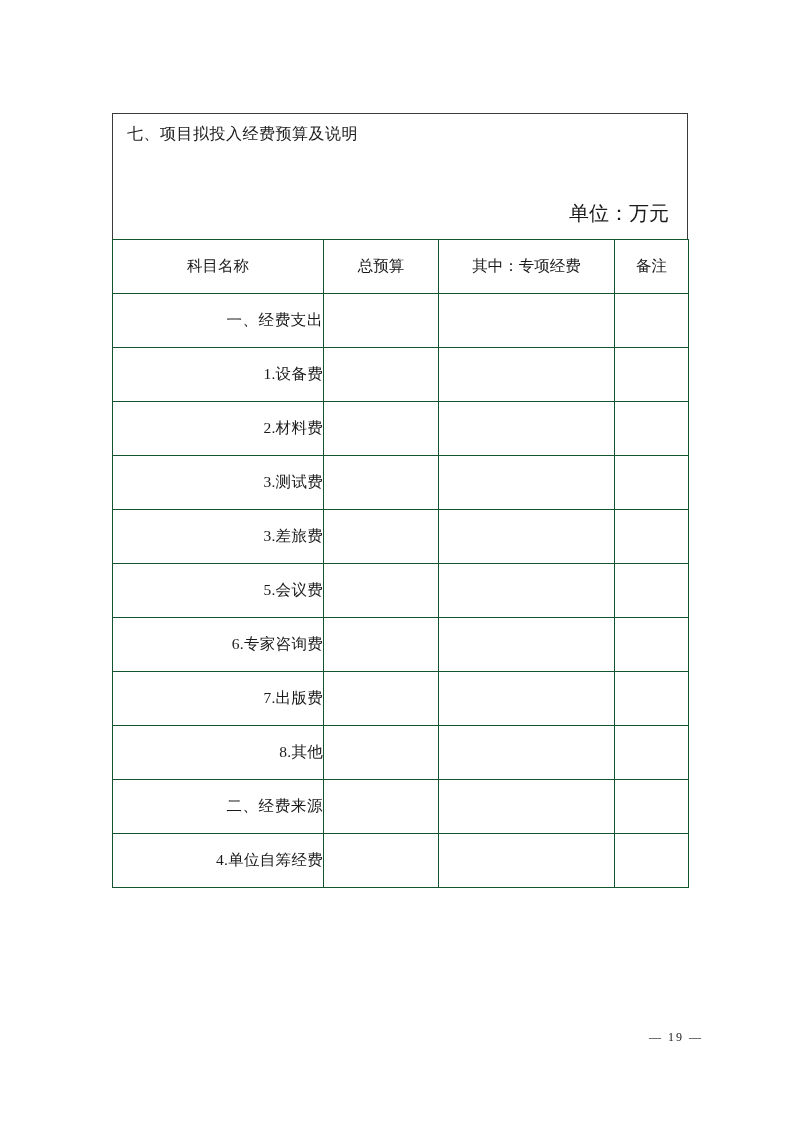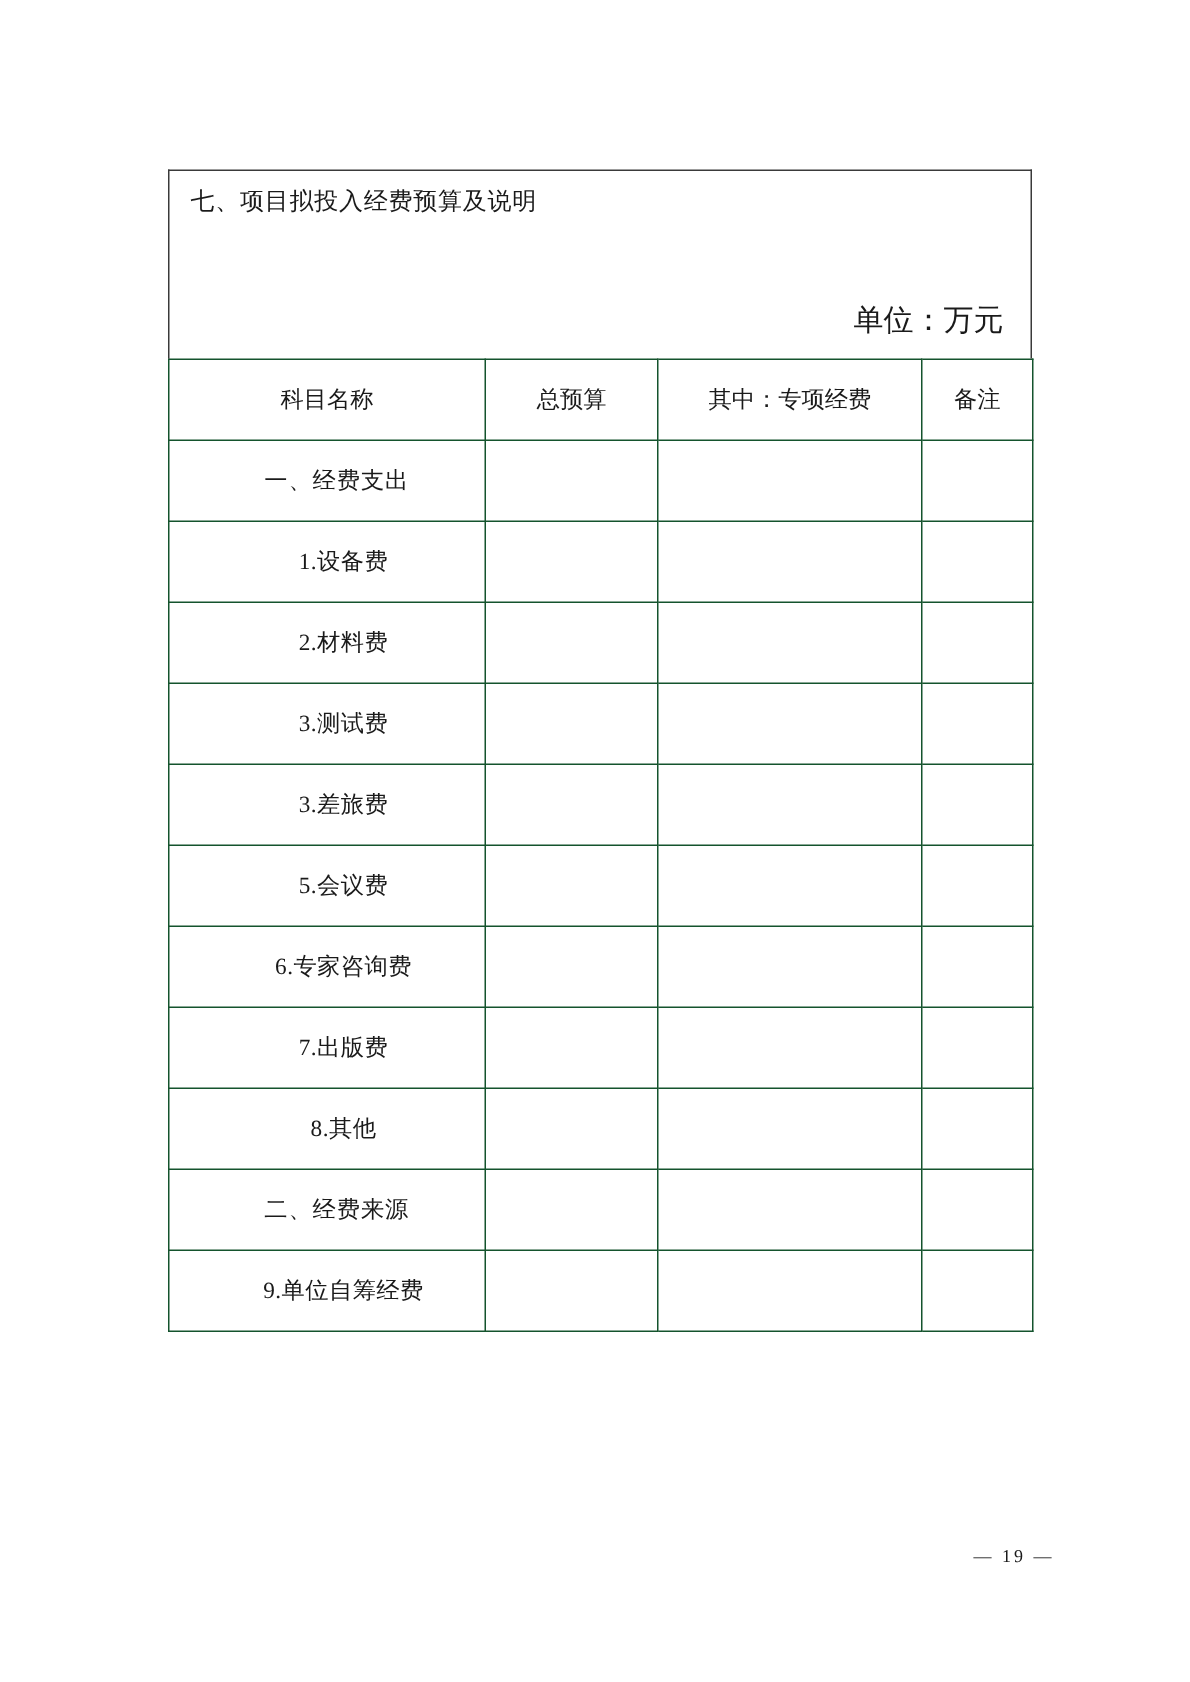--- a/index.html
+++ b/index.html
@@ -68,21 +68,21 @@
   }
   table.budget th {
     text-align: center;
   }
   col.c-name { width: 211px; }
   col.c-total { width: 115px; }
   col.c-special { width: 176px; }
   col.c-note { width: 74px; }
 
   td.name-cell {
-    text-align: center;
+    text-align: right;
   }
   .lv1 {
     padding-left: 13px;
     letter-spacing: 0.6px;
   }
   .lv2 {
     padding-left: 22px;
     letter-spacing: 0.3px;
   }
   .blank-cell { }
@@ -181,21 +181,21 @@
           <td class="blank-cell"></td>
           <td class="blank-cell"></td>
         </tr>
         <tr>
           <td class="name-cell"><span class="lv1">二、经费来源</span></td>
           <td class="blank-cell"></td>
           <td class="blank-cell"></td>
           <td class="blank-cell"></td>
         </tr>
         <tr>
-          <td class="name-cell"><span class="lv2">9.单位自筹经费</span></td>
+          <td class="name-cell"><span class="lv2">4.单位自筹经费</span></td>
           <td class="blank-cell"></td>
           <td class="blank-cell"></td>
           <td class="blank-cell"></td>
         </tr>
       </tbody>
     </table>
 
   </div>
 
   <div class="page-number">— 19 —</div>

